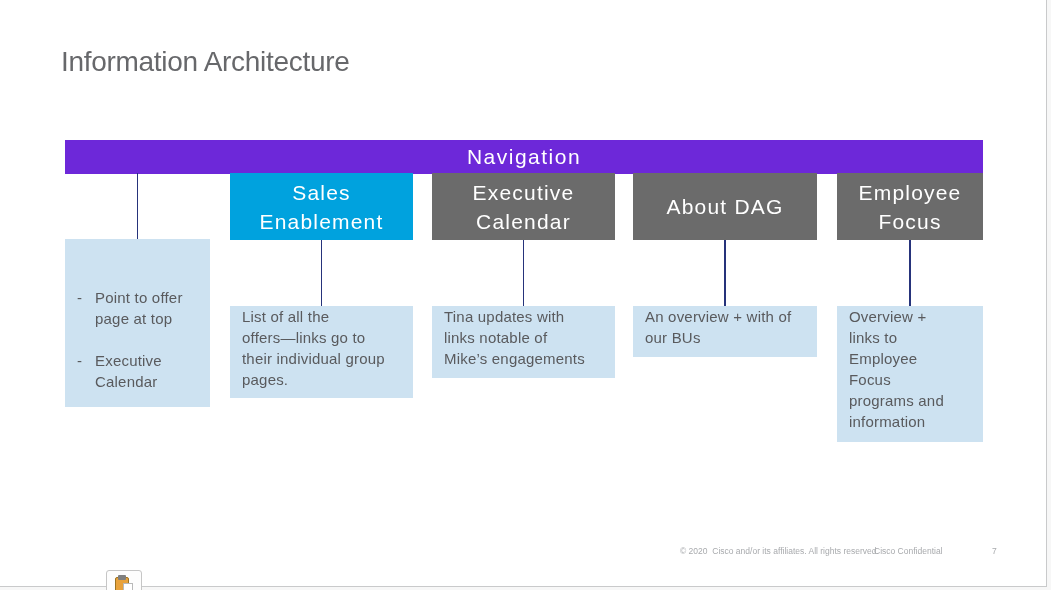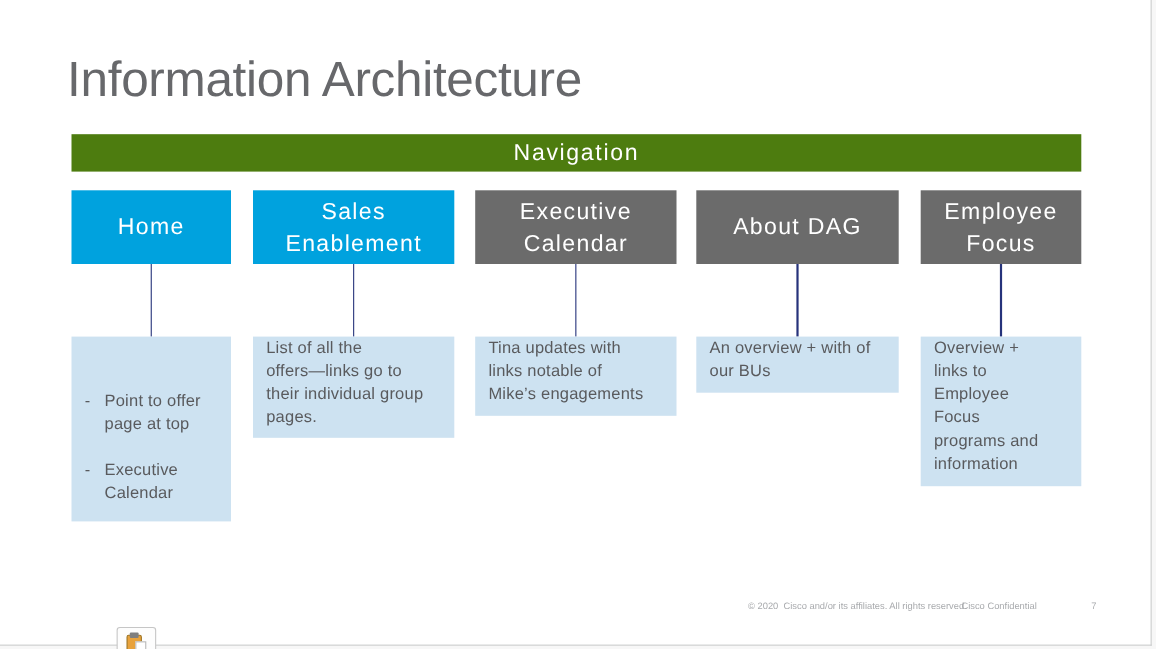--- a/index.html
+++ b/index.html
@@ -11,28 +11,28 @@
   }
   .slide {
     position: absolute; left: 0; top: 0;
     width: 1046px; height: 586px;
     background: #ffffff;
     border-right: 1px solid #c9cacb;
     border-bottom: 1px solid #c9cacb;
   }
   .page-title {
     position: absolute; left: 61px; top: 46px;
-    font-size: 45px; line-height: 1.15;
+    font-size: 28px; line-height: 1.15;
     color: #67686b; letter-spacing: -0.3px;
     white-space: pre;
   }
   .nav-bar {
-    position: absolute; left: 65px; top: 122px;
+    position: absolute; left: 65px; top: 140px;
     width: 918px; height: 34px;
-    background: #4d7c0f;
+    background: #6d28d9;
     display: flex; align-items: center; justify-content: center;
     color: #ffffff; font-size: 21px; letter-spacing: 1.5px;
   }
   .tab-col { position: absolute; top: 173px; }
   #col1 { left: 65px;  width: 145px; }
   #col2 { left: 230px; width: 183px; }
   #col3 { left: 432px; width: 183px; }
   #col4 { left: 633px; width: 184px; }
   #col5 { left: 837px; width: 146px; }
   .tab-header {
@@ -106,23 +106,20 @@
 
 <div class="slide">
 
   <div class="page-title">Information Architecture</div>
 
   <div class="nav-bar">
     <span>Navigation</span>
   </div>
 
   <div class="tab-col" id="col1">
-    <div class="tab-header cyan">
-      <span>Home</span>
-    </div>
     <div class="connector"></div>
     <div class="desc">
       <ul>
         <li>Point to offer
 page at top</li>
         <li>Executive
 Calendar</li>
         
       </ul>
     </div>

